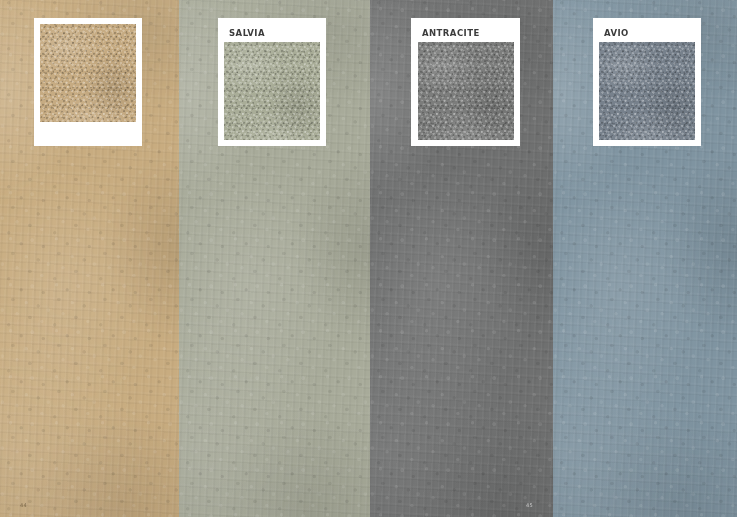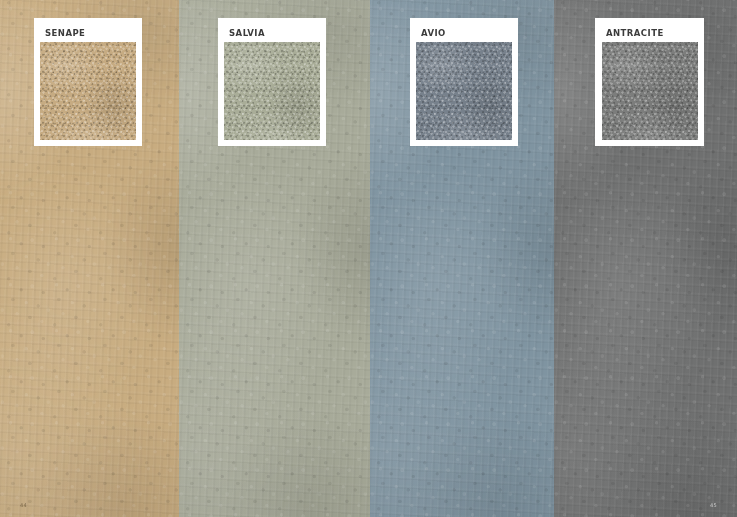--- a/index.html
+++ b/index.html
@@ -191,21 +191,20 @@
 <div id="spread">
 
   <section class="panel panel-senape">
     <div class="panel-base" style="background: rgb(200, 172, 128);"></div>
     <div class="tex tex-a"></div>
     <div class="tex tex-b"></div>
     <div class="tex tex-c"></div>
     <div class="tex tex-vign"></div>
 
     <div class="card card-senape" style="background: rgb(255, 255, 255);">
-      <div class="card-title" style="color: rgb(59, 59, 59);">SENAPE</div>
       <div class="swatch">
         <div class="swatch-base" style="background: rgb(198, 171, 130);"></div>
         <div class="cloud"></div>
         <div class="grain"></div>
         <div class="grain2"></div>
       </div>
     </div>
 
     <div class="page-num page-num-left">44</div>
   </section>
@@ -221,51 +220,51 @@
       <div class="card-title" style="color: rgb(59, 59, 59);">SALVIA</div>
       <div class="swatch">
         <div class="swatch-base" style="background: rgb(169, 173, 152);"></div>
         <div class="cloud"></div>
         <div class="grain"></div>
         <div class="grain2"></div>
       </div>
     </div>
   </section>
 
+  <section class="panel panel-antracite">
+    <div class="panel-base" style="background: rgb(111, 112, 112);"></div>
+    <div class="tex tex-a"></div>
+    <div class="tex tex-b"></div>
+    <div class="tex tex-c"></div>
+    <div class="tex tex-vign"></div>
+
+    <div class="card card-antracite" style="background: rgb(255, 255, 255);">
+      <div class="card-title" style="color: rgb(59, 59, 59);">ANTRACITE</div>
+      <div class="swatch">
+        <div class="swatch-base" style="background: rgb(124, 125, 124);"></div>
+        <div class="cloud"></div>
+        <div class="grain"></div>
+        <div class="grain2"></div>
+      </div>
+    </div>
+
+    <div class="page-num page-num-right">45</div>
+  </section>
+
   <section class="panel panel-avio">
     <div class="panel-base" style="background: rgb(127, 148, 161);"></div>
     <div class="tex tex-a"></div>
     <div class="tex tex-b"></div>
     <div class="tex tex-c"></div>
     <div class="tex tex-vign"></div>
 
     <div class="card card-avio" style="background: rgb(255, 255, 255);">
       <div class="card-title" style="color: rgb(59, 59, 59);">AVIO</div>
       <div class="swatch">
         <div class="swatch-base" style="background: rgb(119, 129, 140);"></div>
         <div class="cloud"></div>
         <div class="grain"></div>
         <div class="grain2"></div>
       </div>
     </div>
   </section>
 
-  <section class="panel panel-antracite">
-    <div class="panel-base" style="background: rgb(111, 112, 112);"></div>
-    <div class="tex tex-a"></div>
-    <div class="tex tex-b"></div>
-    <div class="tex tex-c"></div>
-    <div class="tex tex-vign"></div>
-
-    <div class="card card-antracite" style="background: rgb(255, 255, 255);">
-      <div class="card-title" style="color: rgb(59, 59, 59);">ANTRACITE</div>
-      <div class="swatch">
-        <div class="swatch-base" style="background: rgb(124, 125, 124);"></div>
-        <div class="cloud"></div>
-        <div class="grain"></div>
-        <div class="grain2"></div>
-      </div>
-    </div>
-
-    <div class="page-num page-num-right">45</div>
-  </section>
-
 </div>
 
 </body></html>

